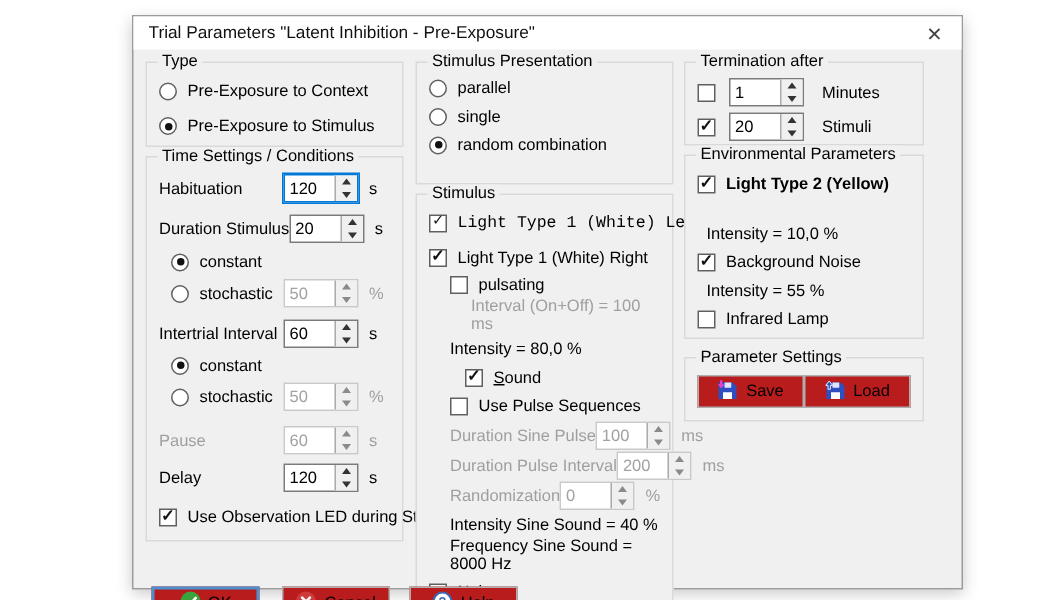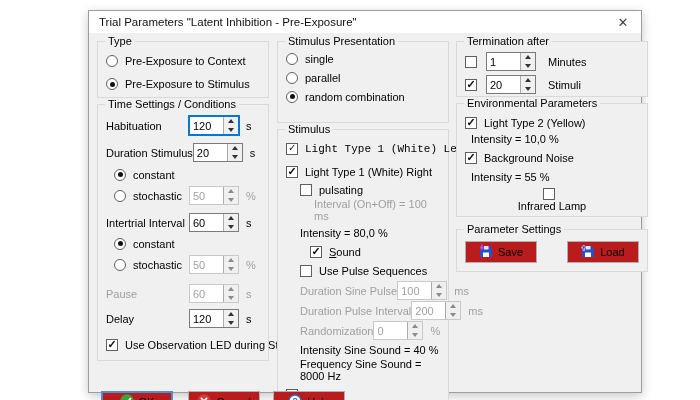--- a/index.html
+++ b/index.html
@@ -13,21 +13,21 @@
     background:#f0f0f0; border:1px solid #9c9c9c; box-shadow:0 3px 10px rgba(0,0,0,.22);
   }
   .titlebar { height:22px; background:#fff; display:flex; align-items:center; padding-left:10px; }
   .title { flex:1; font-size:11.5px; color:#111; white-space:nowrap; overflow:hidden; }
   .close-btn { width:36px; height:22px; display:flex; align-items:center; justify-content:center;
     font-size:13px; color:#444; cursor:default; }
   .body { position:relative; height:360px; }
   .col { position:absolute; top:8px; }
   .col1 { left:8px;  width:172px; }
   .col2 { left:188px; width:172px; }
-  .col3 { left:367px; width:192px; }
+  .col3 { left:367px; width:160px; }
 
   .group { border:1px solid #d9d9d9; position:relative; background:#f0f0f0;
     padding:11px 8px 8px; margin-bottom:6px; }
   .group-label { position:absolute; top:-7px; left:7px; background:#f0f0f0; padding:0 3px; white-space:nowrap; }
 
   .row { display:flex; align-items:center; }
   .lbl { white-space:nowrap; }
   .gray { color:#9f9f9f; }
 
   .rb { flex:0 0 auto; width:12px; height:12px; border:1px solid #5f5f5f; border-radius:50%;
@@ -230,25 +230,25 @@
         </div>
       </div>
     </div>
 
     <div class="col col2">
 
       <div class="group" style="padding-top:9px; padding-bottom:16px;">
         <span class="group-label">Stimulus Presentation</span>
         <div class="row" style="min-height:15px; margin-bottom:4px;">
           <span class="rb"></span>
-          <span class="lbl">single</span>
+          <span class="lbl">parallel</span>
         </div>
         <div class="row" style="min-height:15px; margin-bottom:4px;">
           <span class="rb"></span>
-          <span class="lbl">parallel</span>
+          <span class="lbl">single</span>
         </div>
         <div class="row" style="min-height:15px; margin-bottom:2px;">
           <span class="rb on"></span>
           <span class="lbl">random combination</span>
         </div>
       </div>
 
       <div class="group" style="padding-bottom:5px;">
         <span class="group-label">Stimulus</span>
 
@@ -374,35 +374,35 @@
                   <i class="tri-down"></i>
                 </span>
             </span>
           </span>
           <span style="margin-left:12px;">Stimuli</span>
         </div>
       </div>
 
       <div class="group" style="padding-bottom:4px;text-align:center;">
         <span class="group-label">Environmental Parameters</span>
-        <div class="row" style="min-height:16px; margin-bottom:1px;">
+        <div class="row" style="min-height:16px; margin-bottom:18px;font-weight:bold;">
           <span class="cb on"></span>
           <span class="lbl">Light Type 2 (Yellow)</span>
         </div>
         <div class="row" style="min-height:14px; margin-bottom:4px; margin-left:6px;">
           <span>Intensity = 10,0 %</span>
         </div>
         <div class="row" style="min-height:16px; margin-bottom:4px;">
           <span class="cb on"></span>
           <span class="lbl">Background Noise</span>
         </div>
         <div class="row" style="min-height:14px; margin-bottom:4px; margin-left:6px;">
           <span>Intensity = 55 %</span>
         </div>
-        <div class="row" style="min-height:16px;flex-direction:column;">
+        <div class="row" style="min-height:16px;">
           <span class="cb"></span>
           <span class="lbl">Infrared Lamp</span>
         </div>
       </div>
 
       <div class="group" style="margin-top:12px; padding-bottom:8px;">
         <span class="group-label">Parameter Settings</span>
         <div class="row" style="justify-content:space-between;">
           <button class="btn mini-btn">
             <span>

